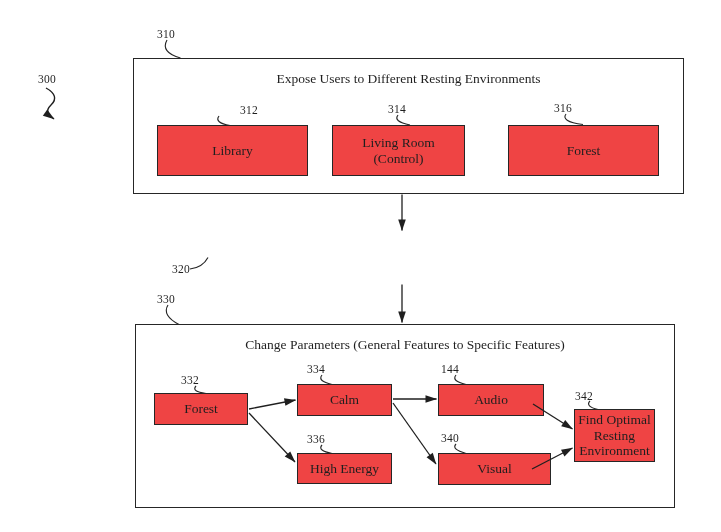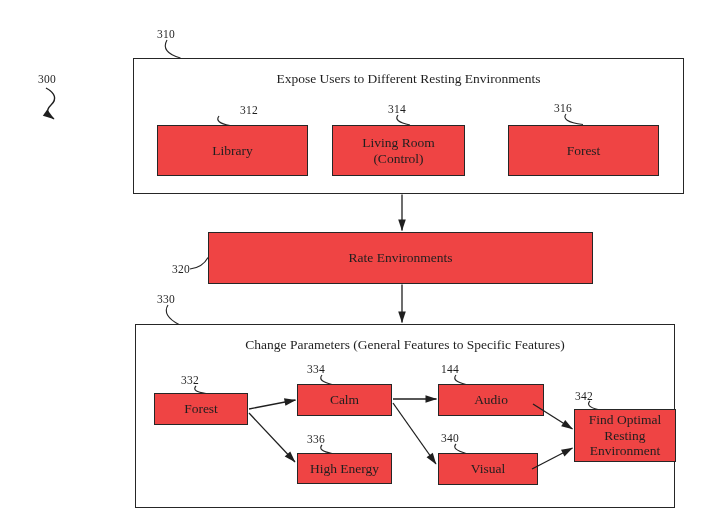--- a/index.html
+++ b/index.html
@@ -72,40 +72,37 @@
   <div class="box node" style="left:157px; top:125px; width:151px; height:51px;">
     <span>Library</span>
   </div>
   <div class="box node" style="left:332px; top:125px; width:133px; height:51px;">
     <span>Living Room (Control)</span>
   </div>
   <div class="box node" style="left:508px; top:125px; width:151px; height:51px;">
     <span>Forest</span>
   </div>
 
-  <div class="box node" style="left:208px; top:232px; width:385px; height:52px;">
-    <span>Rate Environments</span>
-  </div>
 
   <div class="box node" style="left:154px; top:393px; width:94px; height:32px;">
     <span>Forest</span>
   </div>
   <div class="box node" style="left:297px; top:453px; width:95px; height:31px;">
     <span>High Energy</span>
   </div>
   <div class="box node" style="left:297px; top:384px; width:95px; height:32px;">
     <span>Calm</span>
   </div>
   <div class="box node" style="left:438px; top:384px; width:106px; height:32px;">
     <span>Audio</span>
   </div>
-  <div class="box node" style="left:438px; top:453px; width:100px; height:32px;">
+  <div class="box node" style="left:438px; top:453px; width:113px; height:32px;">
     <span>Visual</span>
   </div>
-  <div class="box node" style="left:574px; top:409px; width:102px; height:53px;">
+  <div class="box node" style="left:574px; top:409px; width:81px; height:53px;">
     <span>Find Optimal Resting Environment</span>
   </div>
 
   <span class="ref" style="left:38px;  top:73px;">300</span>
   <span class="ref" style="left:157px; top:28px;">310</span>
   <span class="ref" style="left:208px; top:104px;margin-left:32px;">312</span>
   <span class="ref" style="left:388px; top:103px;">314</span>
   <span class="ref" style="left:554px; top:102px;">316</span>
   <span class="ref" style="left:172px; top:263px;">320</span>
   <span class="ref" style="left:157px; top:293px;">330</span>

